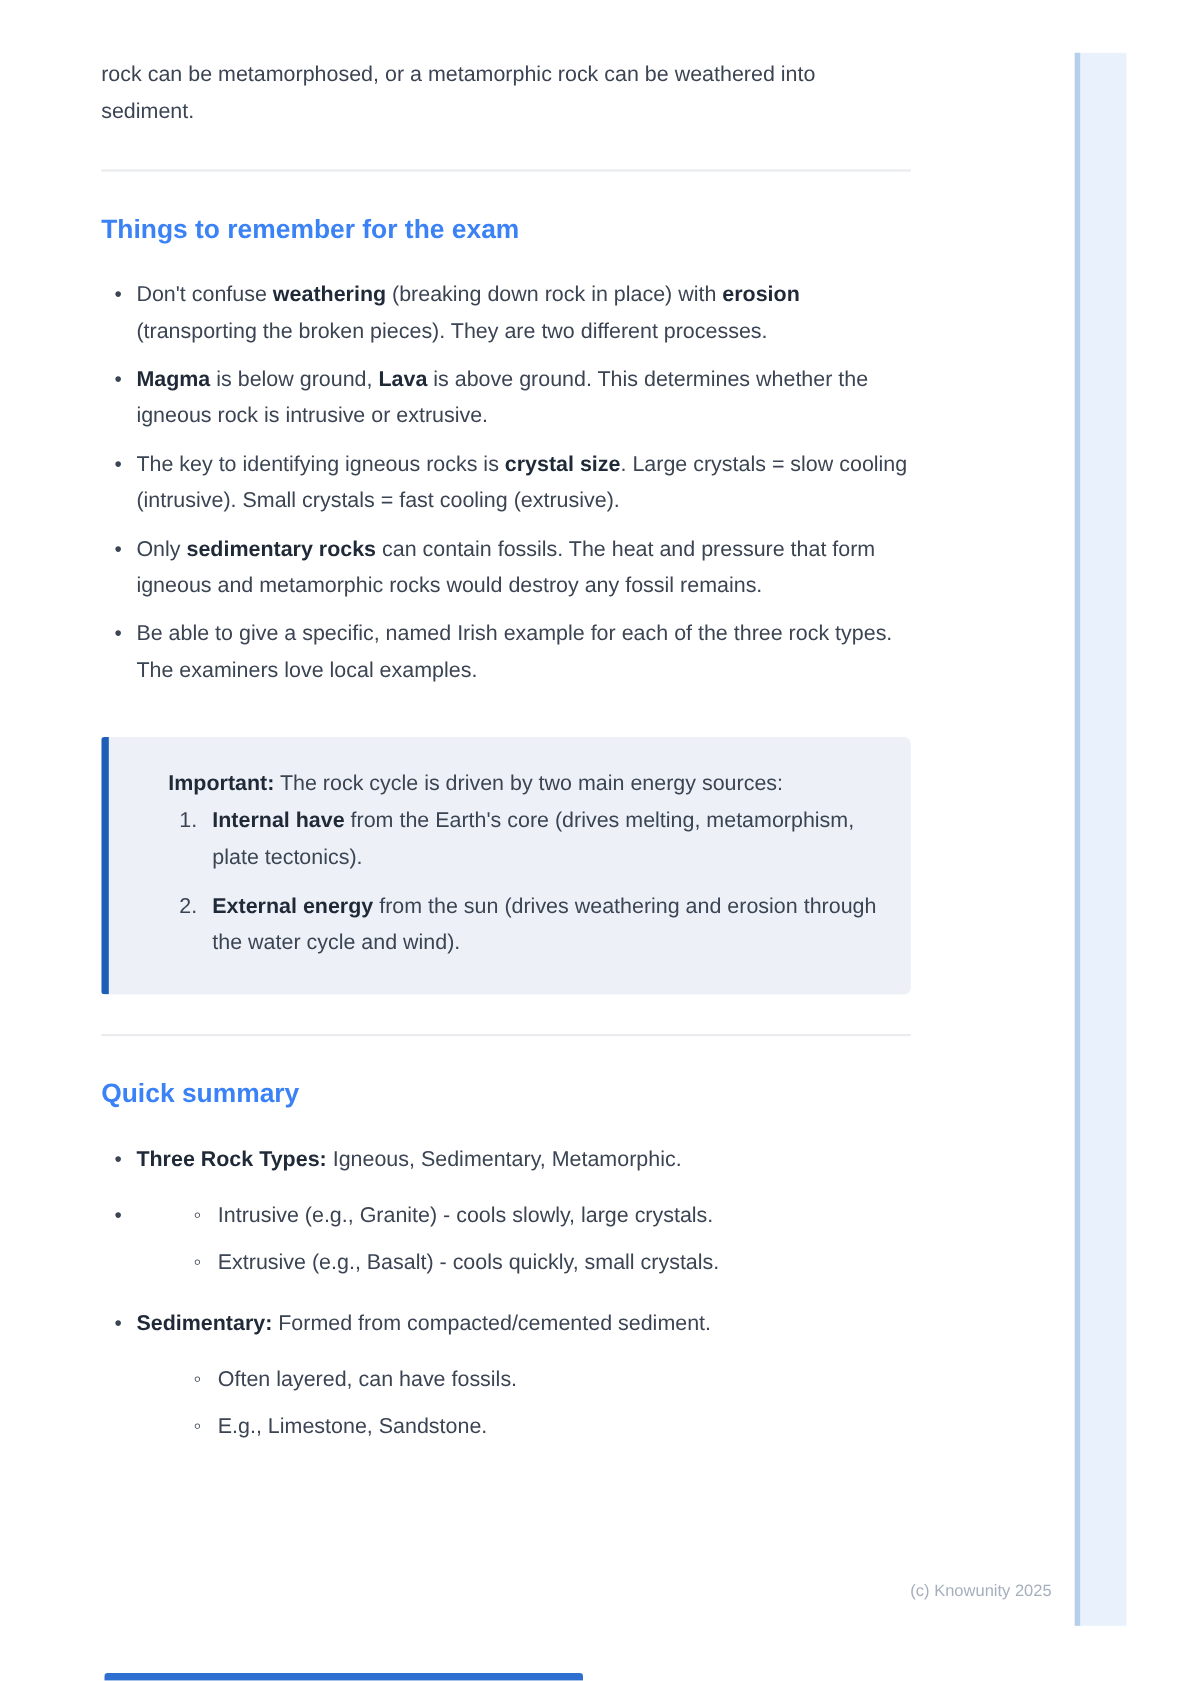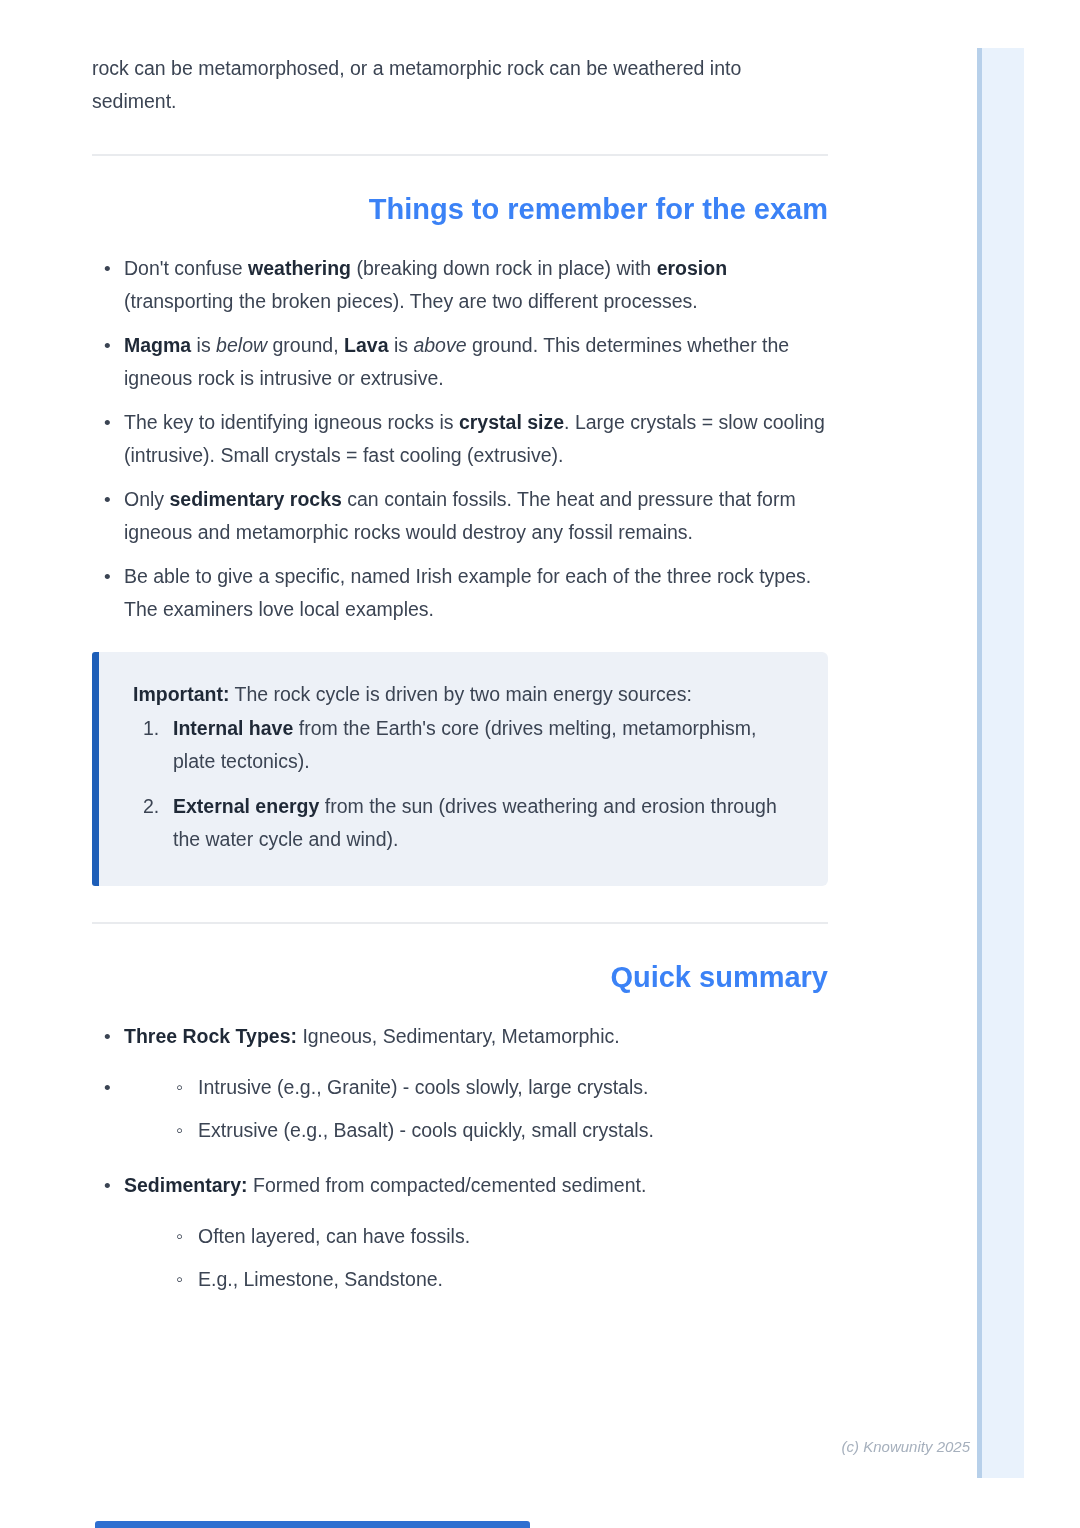--- a/index.html
+++ b/index.html
@@ -33,25 +33,24 @@
     font-size: 19.5px;
     line-height: 33px;
   }
   hr.divider {
     border: none;
     border-top: 2px solid #e9ebee;
     margin: 36px 0 0;
   }
   h2.section-heading {
     margin: 36px 0 0;
-    font-size: 29px;
+    font-size: 24px;
     line-height: 34px;
     font-weight: 700;
     color: #3b82f6;
-    text-align: right;
   }
   
   ul.bullets {
     list-style: none;
     margin: 26px 0 0;
     padding: 0;
     font-size: 19.5px;
     line-height: 33px;
   }
   ul.bullets > li {
@@ -61,21 +60,21 @@
   }
   ul.bullets > li::before {
     content: "\2022";
     position: absolute;
     left: 12px;
     top: 0;
     color: #3b4453;
     font-size: 19px;
   }
   ul.bullets span.b { font-weight: 700; color: #1f2937; }
-  ul.bullets span.i { font-style: italic; }
+  ul.bullets span.i { }
   
   ul.sublist {
     list-style: none;
     margin: 18px;
     padding: 0 0 0 34px;
     font-size: 19.5px;
     line-height: 33px;
   }
   ul.sublist > li {
     position: relative;
@@ -86,25 +85,25 @@
     content: "\25E6";
     position: absolute;
     left: 0;
     top: 0;
     font-size: 20px;
     color: #3b4453;
   }
   ul.bullets > li.has-subs { margin-bottom: 22px; }
   
   .callout {
-    margin-top: 26px;
+    margin-top: 44px;
     background: #edf1f7;
     border-left: 7px solid #1d5eb8;
     border-radius: 3px 6px 6px 3px;
-    padding: 26px 30px 30px 34px;
+    padding: 26px 30px 30px 54px;
     font-size: 19.5px;
     line-height: 33px;
   }
   .callout .intro span.b { font-weight: 700; color: #1f2937; }
   .callout ol {
     list-style: none;
     counter-reset: n;
     margin: 1px 0 0;
     padding: 0 0 0 8px;
   }
@@ -119,25 +118,24 @@
     content: counter(n) ".";
     position: absolute;
     left: 2px;
     top: 0;
   }
   .callout ol span.b { font-weight: 700; color: #1f2937; }
   
   .watermark {
     position: absolute;
     top: 1438px;
-    right: 54px;
+    right: 68px;
     font-size: 15px;
     color: #a6b0bd;
     z-index: 2;
-    font-style: italic;
   }
   
   .bottom-bar {
     position: absolute;
     left: 95px;
     bottom: 0;
     width: 435px;
     height: 7px;
     background: #2e6fd0;
     border-radius: 3px 3px 0 0;

